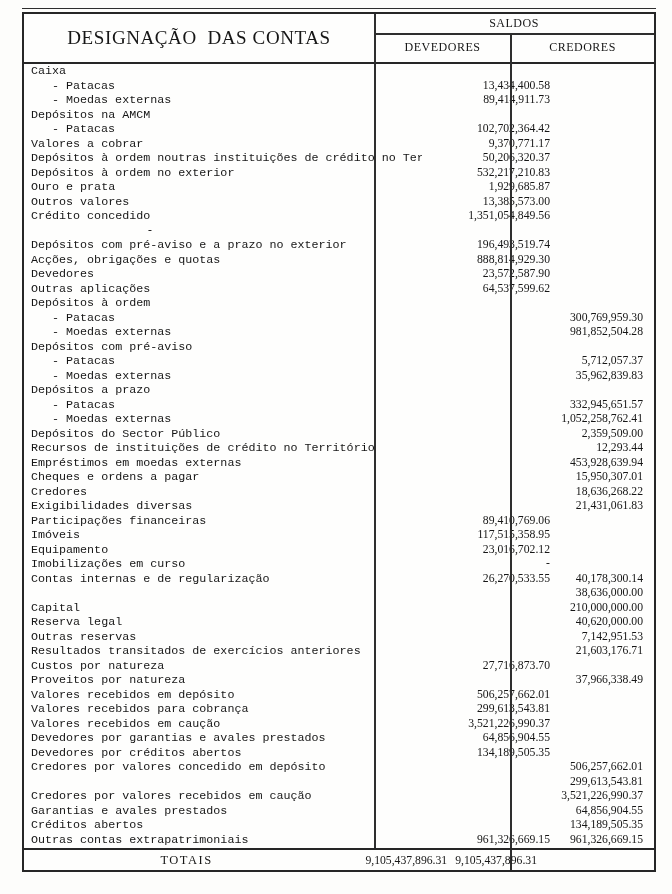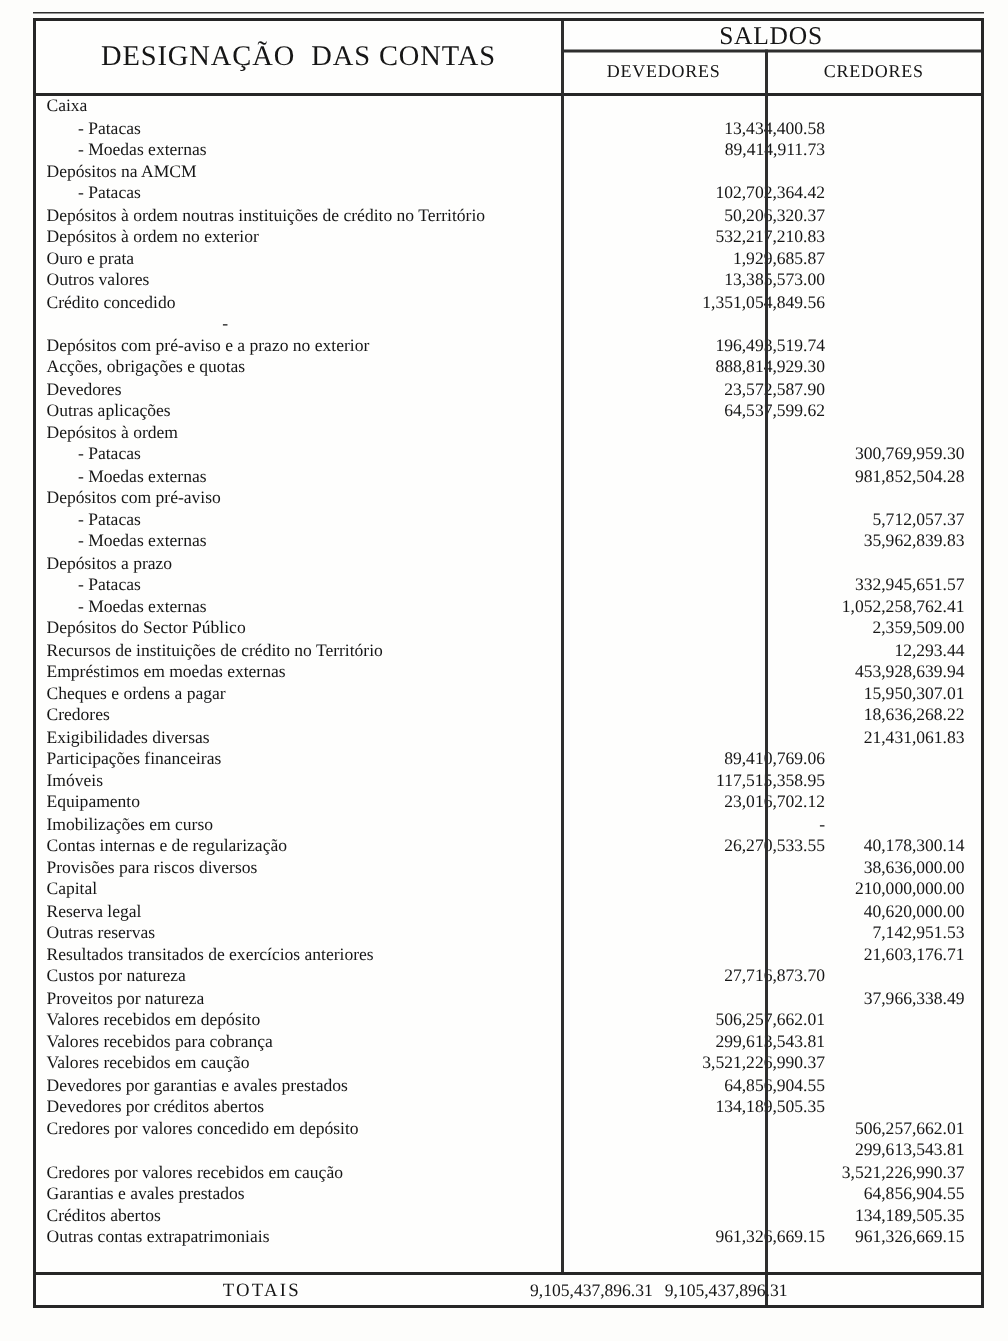--- a/index.html
+++ b/index.html
@@ -28,48 +28,48 @@
 
   
   .hdr-designacao{
     position:absolute;left:0;top:0;width:350px;height:48px;
     display:flex;align-items:center;justify-content:center;
     font-size:19px;letter-spacing:.6px;white-space:pre;
   }
   .hdr-saldos{
     position:absolute;left:350px;top:0;width:280px;height:19px;
     display:flex;align-items:center;justify-content:center;
-    font-size:17px;letter-spacing:.5px;
+    font-size:12px;letter-spacing:.5px;
   }
   .saldos-underline{position:absolute;left:350px;top:19px;width:280px;height:1.5px;background:#2e2e2e;}
   .hdr-devedores{
     position:absolute;left:351px;top:19px;width:135px;height:29px;
     display:flex;align-items:center;justify-content:center;
     font-size:12px;letter-spacing:.5px;
   }
   .hdr-credores{
     position:absolute;left:487px;top:19px;width:143px;height:29px;
     display:flex;align-items:center;justify-content:center;
     font-size:12px;letter-spacing:.5px;
   }
   .hdr-bottom-line{position:absolute;left:0;top:48px;width:630px;height:2px;background:#262626;}
 
   
   .tbody{position:absolute;left:0;top:50px;width:630px;height:784px;}
   .row{display:flex;height:14.5px;line-height:14.5px;font-size:11.7px;}
   .cell{overflow:hidden;white-space:nowrap;}
-  .cell.label{width:398px;padding-left:7px;box-sizing:border-box;}
+  .cell.label{width:398px;padding-left:7px;box-sizing:border-box;font-family:Liberation Mono, monospace;}
   .cell.label.indent{padding-left:28px;}
   .cell.dev{width:136px;text-align:right;padding-right:8px;box-sizing:border-box;}
   .cell.cred{flex:1;text-align:right;padding-right:11px;box-sizing:border-box;}
 
   
   .totals-top-line{position:absolute;left:0;top:834px;width:630px;height:2px;background:#262626;}
   .totals-row{
-    position:absolute;left:0;top:836px;width:512px;height:20px;
+    position:absolute;left:12px;top:836px;width:512px;height:20px;
     display:flex;align-items:center;font-size:12.5px;
   }
   .totals-label{width:350px;text-align:center;letter-spacing:1.5px;}
   .totals-dev{width:136px;text-align:right;padding-right:8px;box-sizing:border-box;font-size:11.7px;}
   .totals-cred{flex:1;text-align:right;padding-right:11px;box-sizing:border-box;font-size:11.7px;}
 </style>
 </head>
 <body>
 
 <div class="page">
@@ -109,20 +109,25 @@
     <div class="cell dev"></div>
     <div class="cell cred"></div>
   </div>
 
   <div class="row">
     <div class="cell label indent">- Patacas</div>
     <div class="cell dev">102,702,364.42</div>
     <div class="cell cred"></div>
   </div>
 
+  <div class="row">
+    <div class="cell label">Valores a cobrar</div>
+    <div class="cell dev">9,370,771.17</div>
+    <div class="cell cred"></div>
+  </div>
 
   <div class="row">
     <div class="cell label">Depósitos à ordem noutras instituições de crédito no Território</div>
     <div class="cell dev">50,206,320.37</div>
     <div class="cell cred"></div>
   </div>
 
   <div class="row">
     <div class="cell label">Depósitos à ordem no exterior</div>
     <div class="cell dev">532,217,210.83</div>
@@ -290,21 +295,20 @@
     <div class="cell cred"></div>
   </div>
 
   <div class="row">
     <div class="cell label">Contas internas e de regularização</div>
     <div class="cell dev">26,270,533.55</div>
     <div class="cell cred">40,178,300.14</div>
   </div>
 
   <div class="row">
-    <div class="cell label">Provisões para riscos diversos</div>
     <div class="cell dev"></div>
     <div class="cell cred">38,636,000.00</div>
   </div>
 
   <div class="row">
     <div class="cell label">Capital</div>
     <div class="cell dev"></div>
     <div class="cell cred">210,000,000.00</div>
   </div>
 

